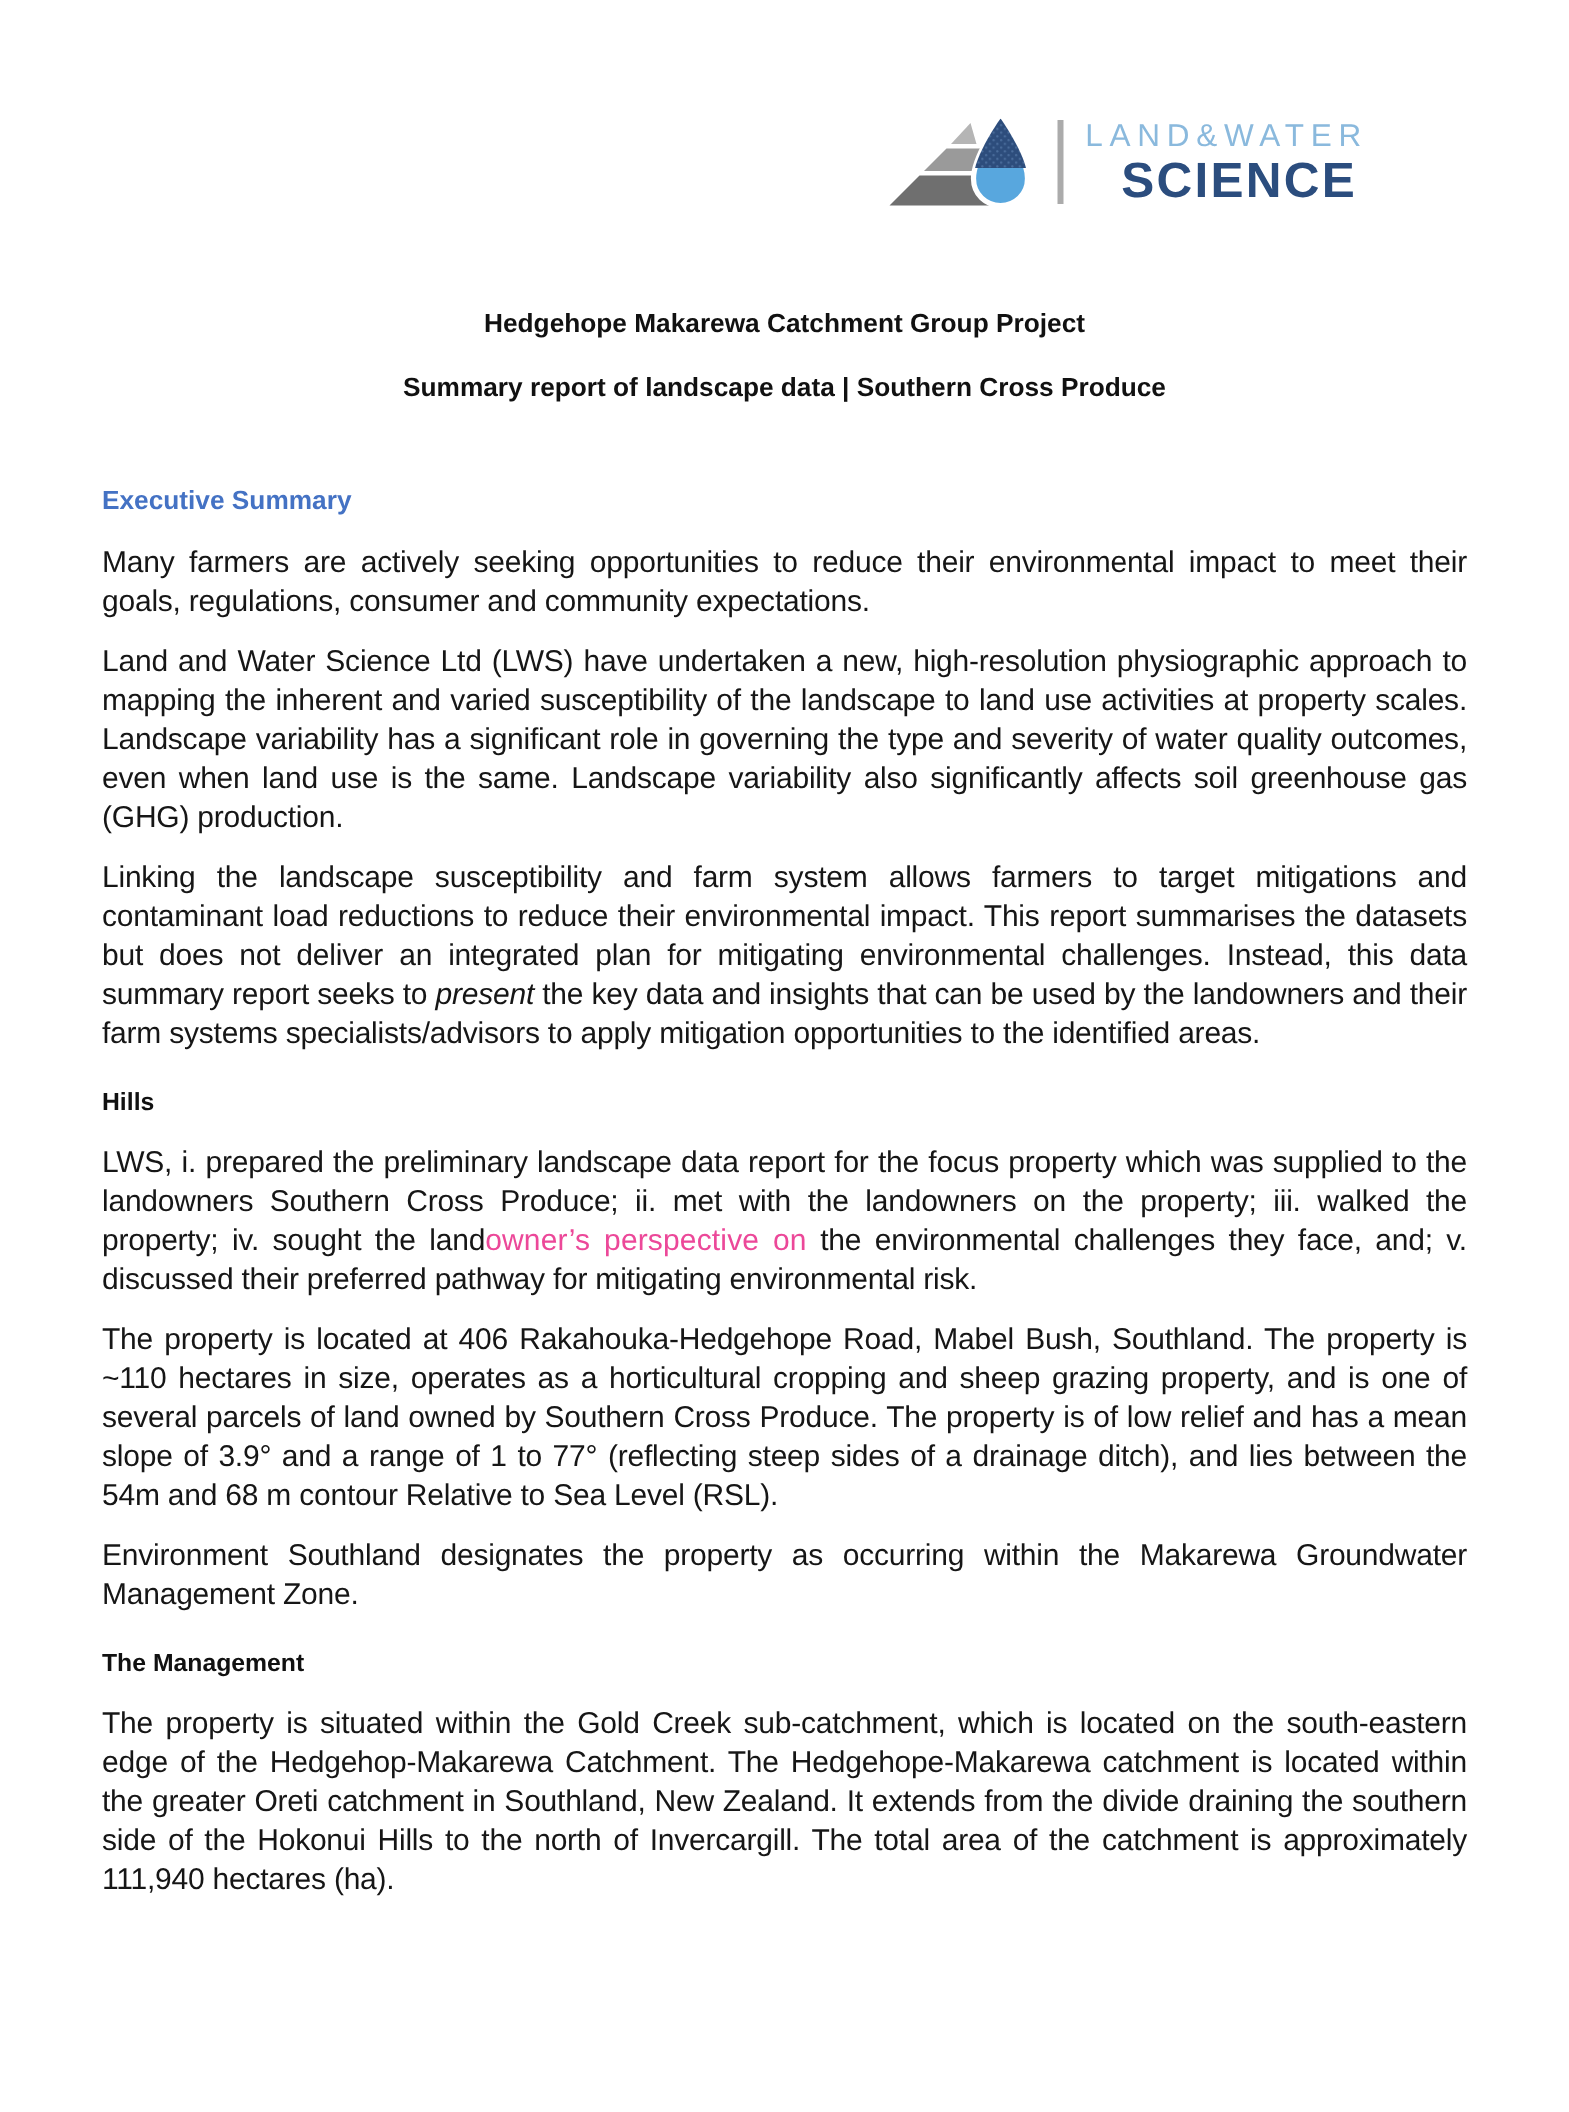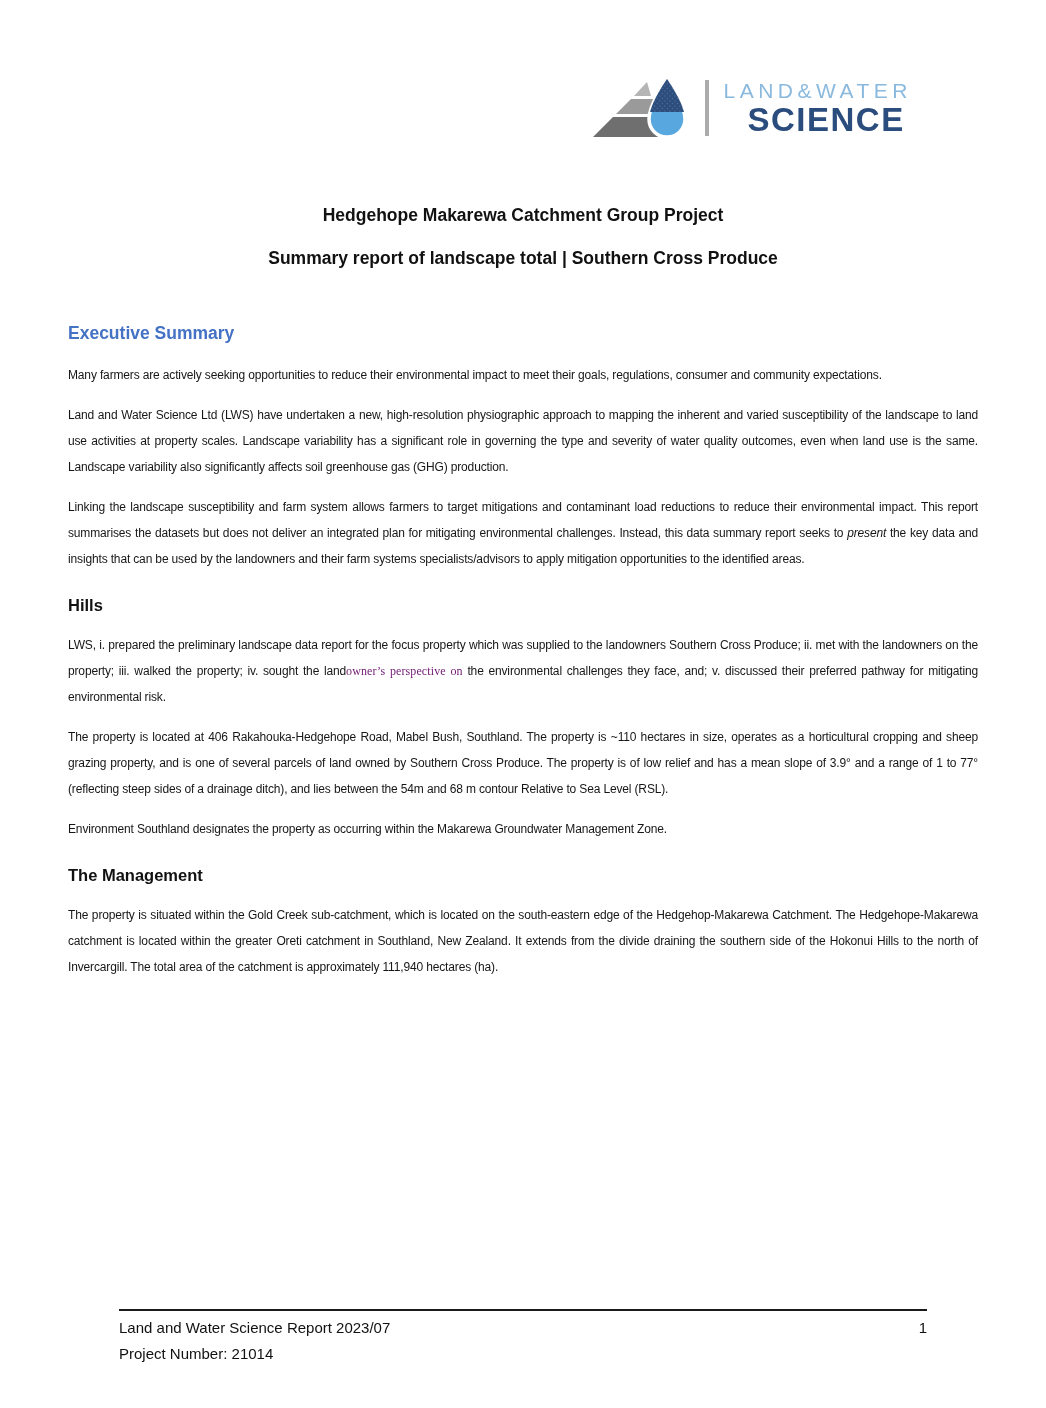--- a/index.html
+++ b/index.html
@@ -76,30 +76,29 @@
   }
   .h-black {
     margin-top: 20px;
     font-size: 16.5px;
     font-weight: bold;
     color: #111;
     line-height: 26px;
   }
   p.body {
     margin-top: 14px;
-    font-size: 12px;
+    font-size: 20px;
     line-height: 26px;
     text-align: justify;
     letter-spacing: -0.15px;
     color: #161616;
   }
   p.body .muted {
-    color: #701a75;
+    color: #ec4899;
     letter-spacing: 0.1px;
-    font-family: Liberation Serif, serif;
   }
   p.body em { }
   
   .footer {
     position: absolute;
     left: 119px; right: 119px;
     top: 1309px;
     border-top: 2px solid #1a1a1a;
     padding-top: 4px;
   }
@@ -139,21 +138,21 @@
     <div class="logo-sep"></div>
     <div class="logo-text">
       <div class="logo-top">LAND&amp;WATER</div>
       <div class="logo-bottom">SCIENCE</div>
     </div>
   </header>
 
   <div class="content">
 
     <h1 class="doc-title">Hedgehope Makarewa Catchment Group Project</h1>
-    <h2 class="doc-subtitle">Summary report of landscape total | Southern Cross Produce</h2>
+    <h2 class="doc-subtitle">Summary report of landscape data | Southern Cross Produce</h2>
 
     <h3 class="h-blue">Executive Summary</h3>
 
     <p class="body" style="margin-top:18px">Many farmers are actively seeking opportunities to reduce their environmental impact to meet their goals, regulations, consumer and community expectations.</p>
 
     <p class="body">Land and Water Science Ltd (LWS) have undertaken a new, high-resolution physiographic approach to mapping the inherent and varied susceptibility of the landscape to land use activities at property scales. Landscape variability has a significant role in governing the type and severity of water quality outcomes, even when land use is the same. Landscape variability also significantly affects soil greenhouse gas (GHG) production.</p>
 
     <p class="body"><span>Linking the landscape susceptibility and farm system allows farmers to target mitigations and contaminant load reductions to reduce their environmental impact. This report summarises the datasets but does not deliver an integrated plan for mitigating environmental challenges. Instead, this data summary report seeks to </span><em>present</em><span> the key data and insights that can be used by the landowners and their farm systems specialists/advisors to apply mitigation opportunities to the identified areas.</span></p>
 
     <h4 class="h-black">Hills</h4>
@@ -164,23 +163,14 @@
     <p class="body">The property is located at 406 Rakahouka-Hedgehope Road, Mabel Bush, Southland.  The property is ~110 hectares in size, operates as a horticultural cropping and sheep grazing property, and is one of several parcels of land owned by Southern Cross Produce. The property is of low relief and has a mean slope of 3.9° and a range of 1 to 77° (reflecting steep sides of a drainage ditch), and lies between the 54m and 68 m contour Relative to Sea Level (RSL).</p>
 
     <p class="body">Environment Southland designates the property as occurring within the Makarewa Groundwater Management Zone.</p>
 
     <h4 class="h-black">The Management</h4>
 
     <p class="body">The property is situated within the Gold Creek sub-catchment, which is located on the south-eastern edge of the Hedgehop-Makarewa Catchment. The Hedgehope-Makarewa catchment is located within the greater Oreti catchment in Southland, New Zealand. It extends from the divide draining the southern side of the Hokonui Hills to the north of Invercargill. The total area of the catchment is approximately 111,940 hectares (ha).</p>
 
   </div>
 
-  <footer class="footer">
-    <div class="footer-row">
-      <div class="footer-left">
-        <div>Land and Water Science Report 2023/07</div>
-        <div>Project Number: 21014</div>
-      </div>
-      <div class="footer-page">1</div>
-    </div>
-  </footer>
 
 </div>
 
 </body></html>

